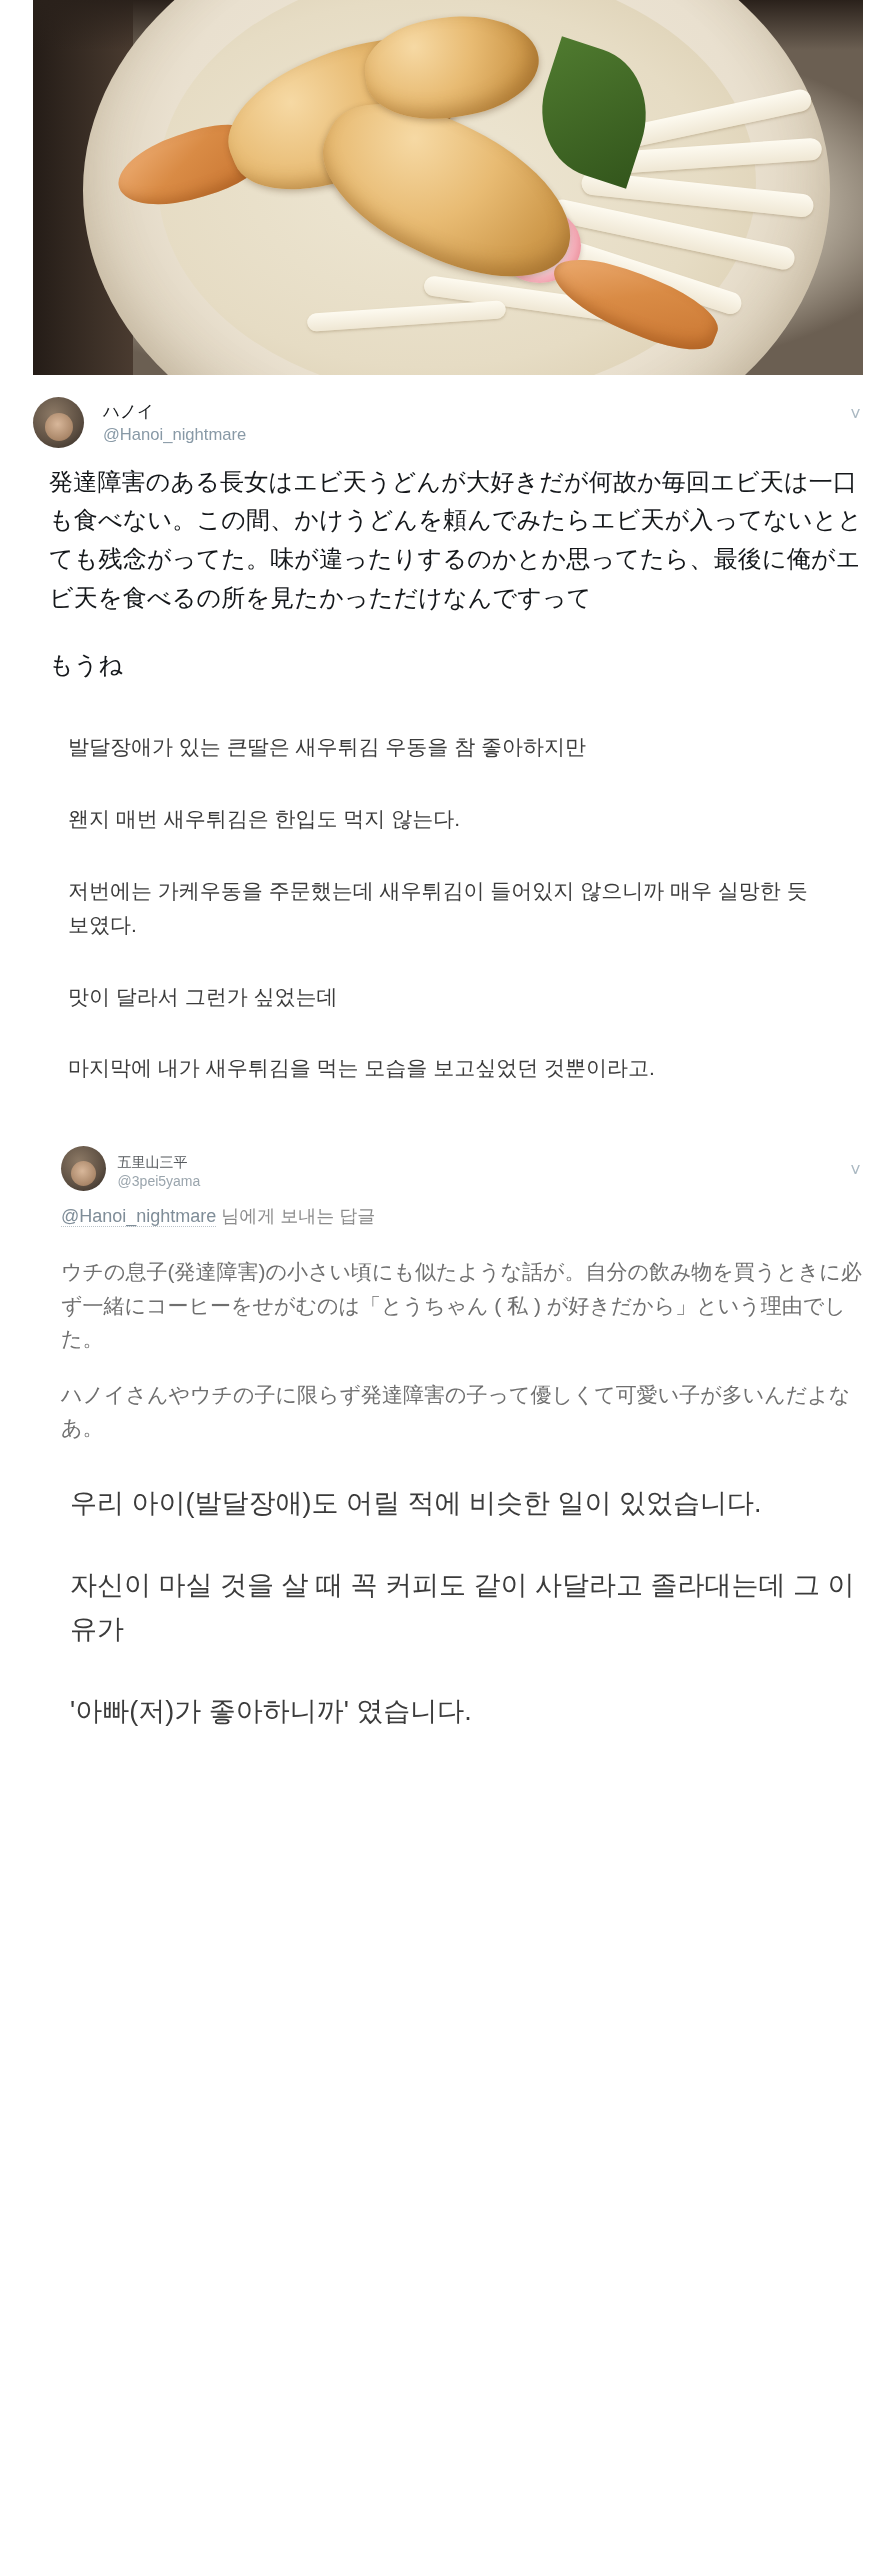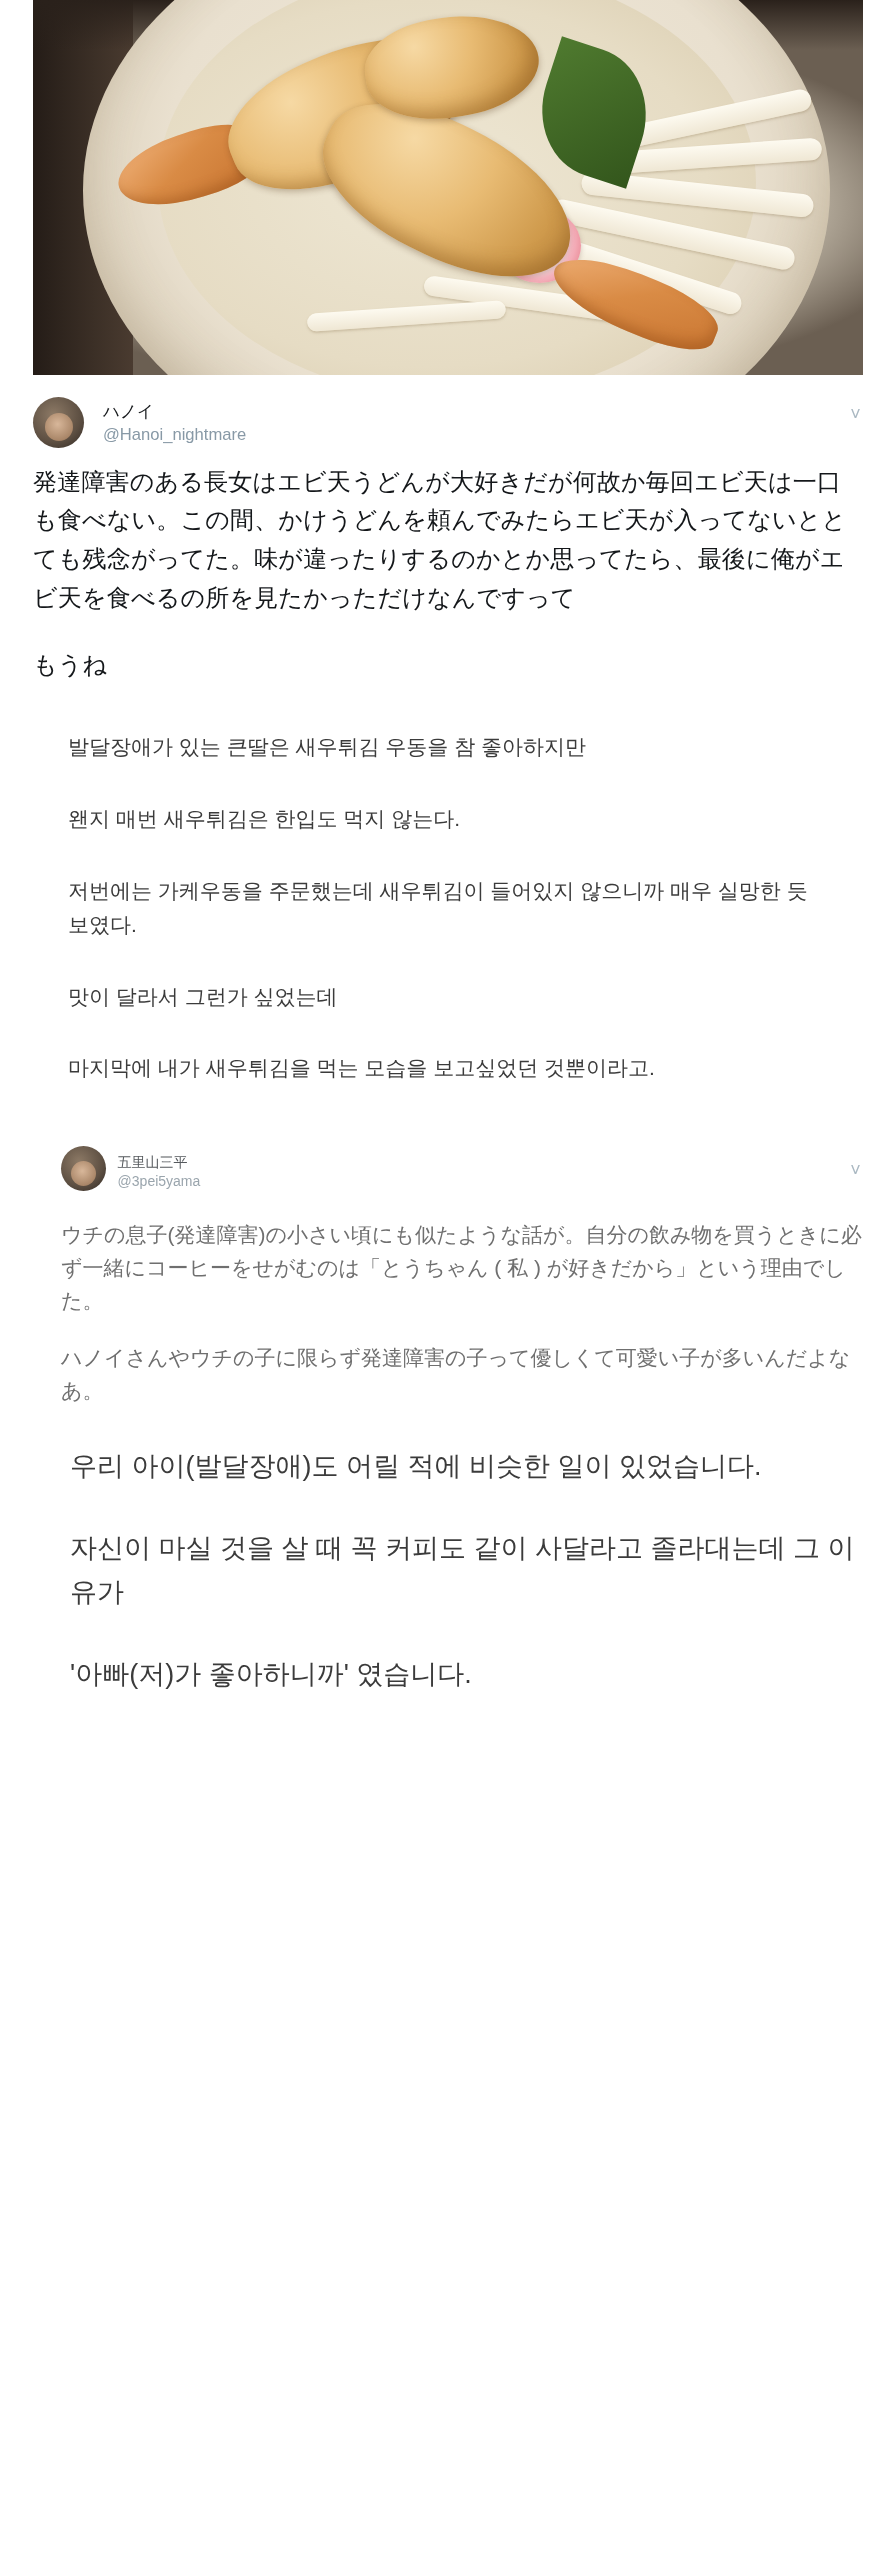--- a/index.html
+++ b/index.html
@@ -157,21 +157,21 @@
     font-size: 18px;
     line-height: 1;
   }
   .tweet-body {
     margin-top: 15px;
     font-size: 24px;
     line-height: 1.62;
     color: #14171a;
     letter-spacing: 0.2px;
   }
-  .tweet-body p { margin: 0 0 28px 0; }
+  .tweet-body p { margin: 0 0 28px 16px; }
   .tweet-body p:last-child { margin-bottom: 0; }
 
   
   .translation {
     margin: 37px 33px 0 33px;
     padding: 8.3px 35px 15px 35px;
     box-sizing: border-box;
     font-size: 21px;
     line-height: 1.65;
     color: #3b3b3b;
@@ -283,20 +283,23 @@
 
   <div class="reply">
     <div class="reply-head">
       <div class="avatar small"></div>
       <div class="names">
         <span class="display-name">五里山三平</span>
         <span class="handle">@3pei5yama</span>
       </div>
       <span class="caret">˅</span>
     </div>
+    <div class="reply-to">
+      <span class="mention">@Hanoi_nightmare</span><span> 님에게 보내는 답글</span>
+    </div>
     <div class="reply-body">
       <p>ウチの息子(発達障害)の小さい頃にも似たような話が。自分の飲み物を買うときに必ず一緒にコーヒーをせがむのは「とうちゃん ( 私 ) が好きだから」という理由でした。</p>
       <p>ハノイさんやウチの子に限らず発達障害の子って優しくて可愛い子が多いんだよなあ。</p>
     </div>
   </div>
 
   <div class="translation2">
     <p>우리 아이(발달장애)도 어릴 적에 비슷한 일이 있었습니다.</p>
     <p>자신이 마실 것을 살 때 꼭 커피도 같이 사달라고 졸라대는데 그 이유가</p>
     <p>'아빠(저)가 좋아하니까' 였습니다.</p>

